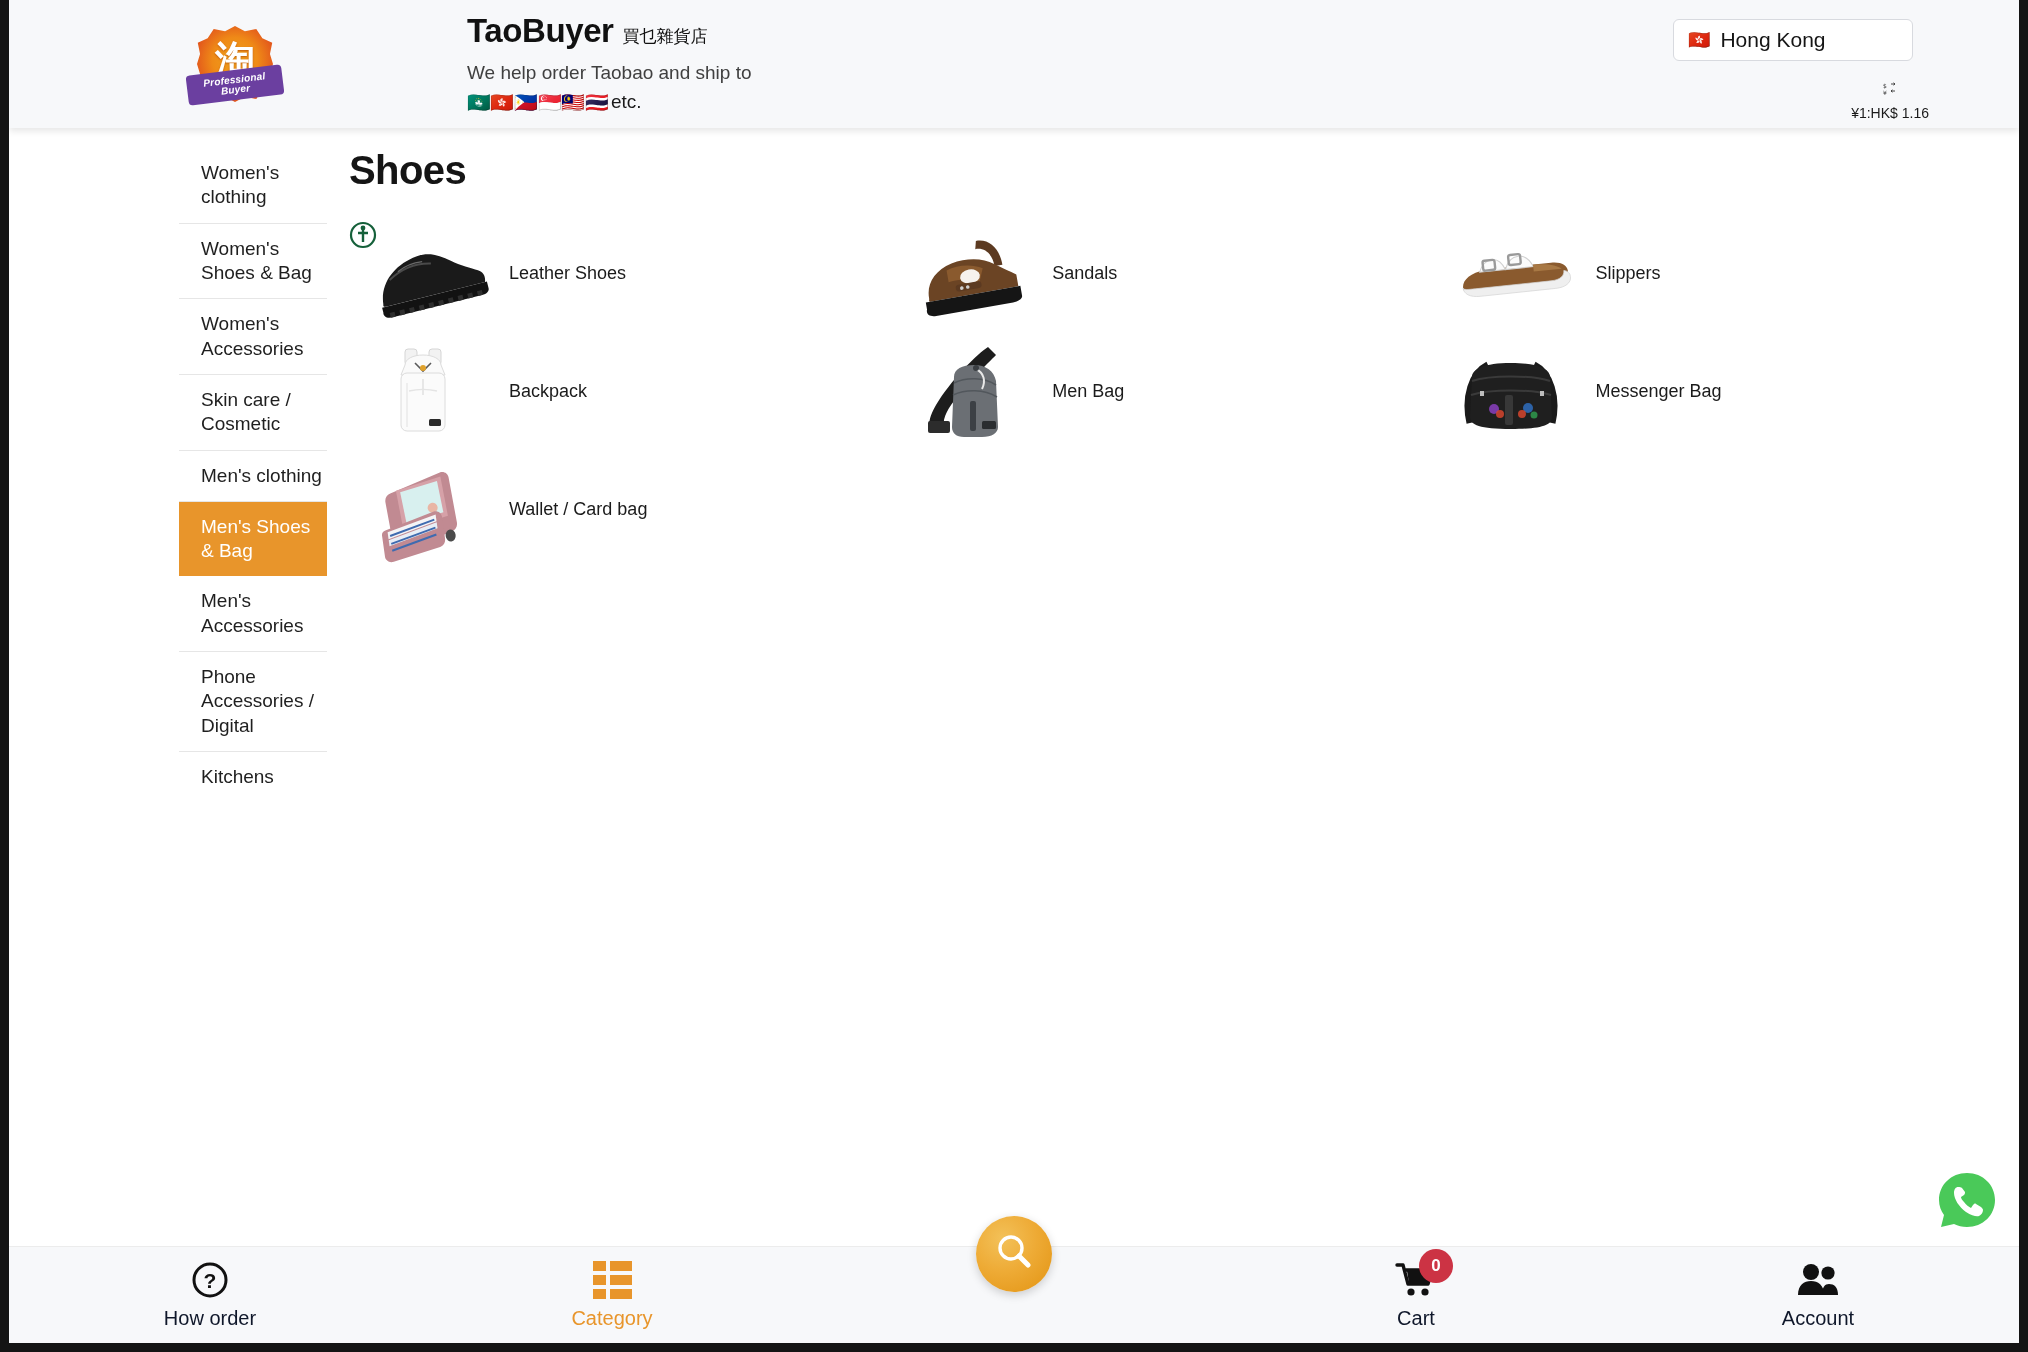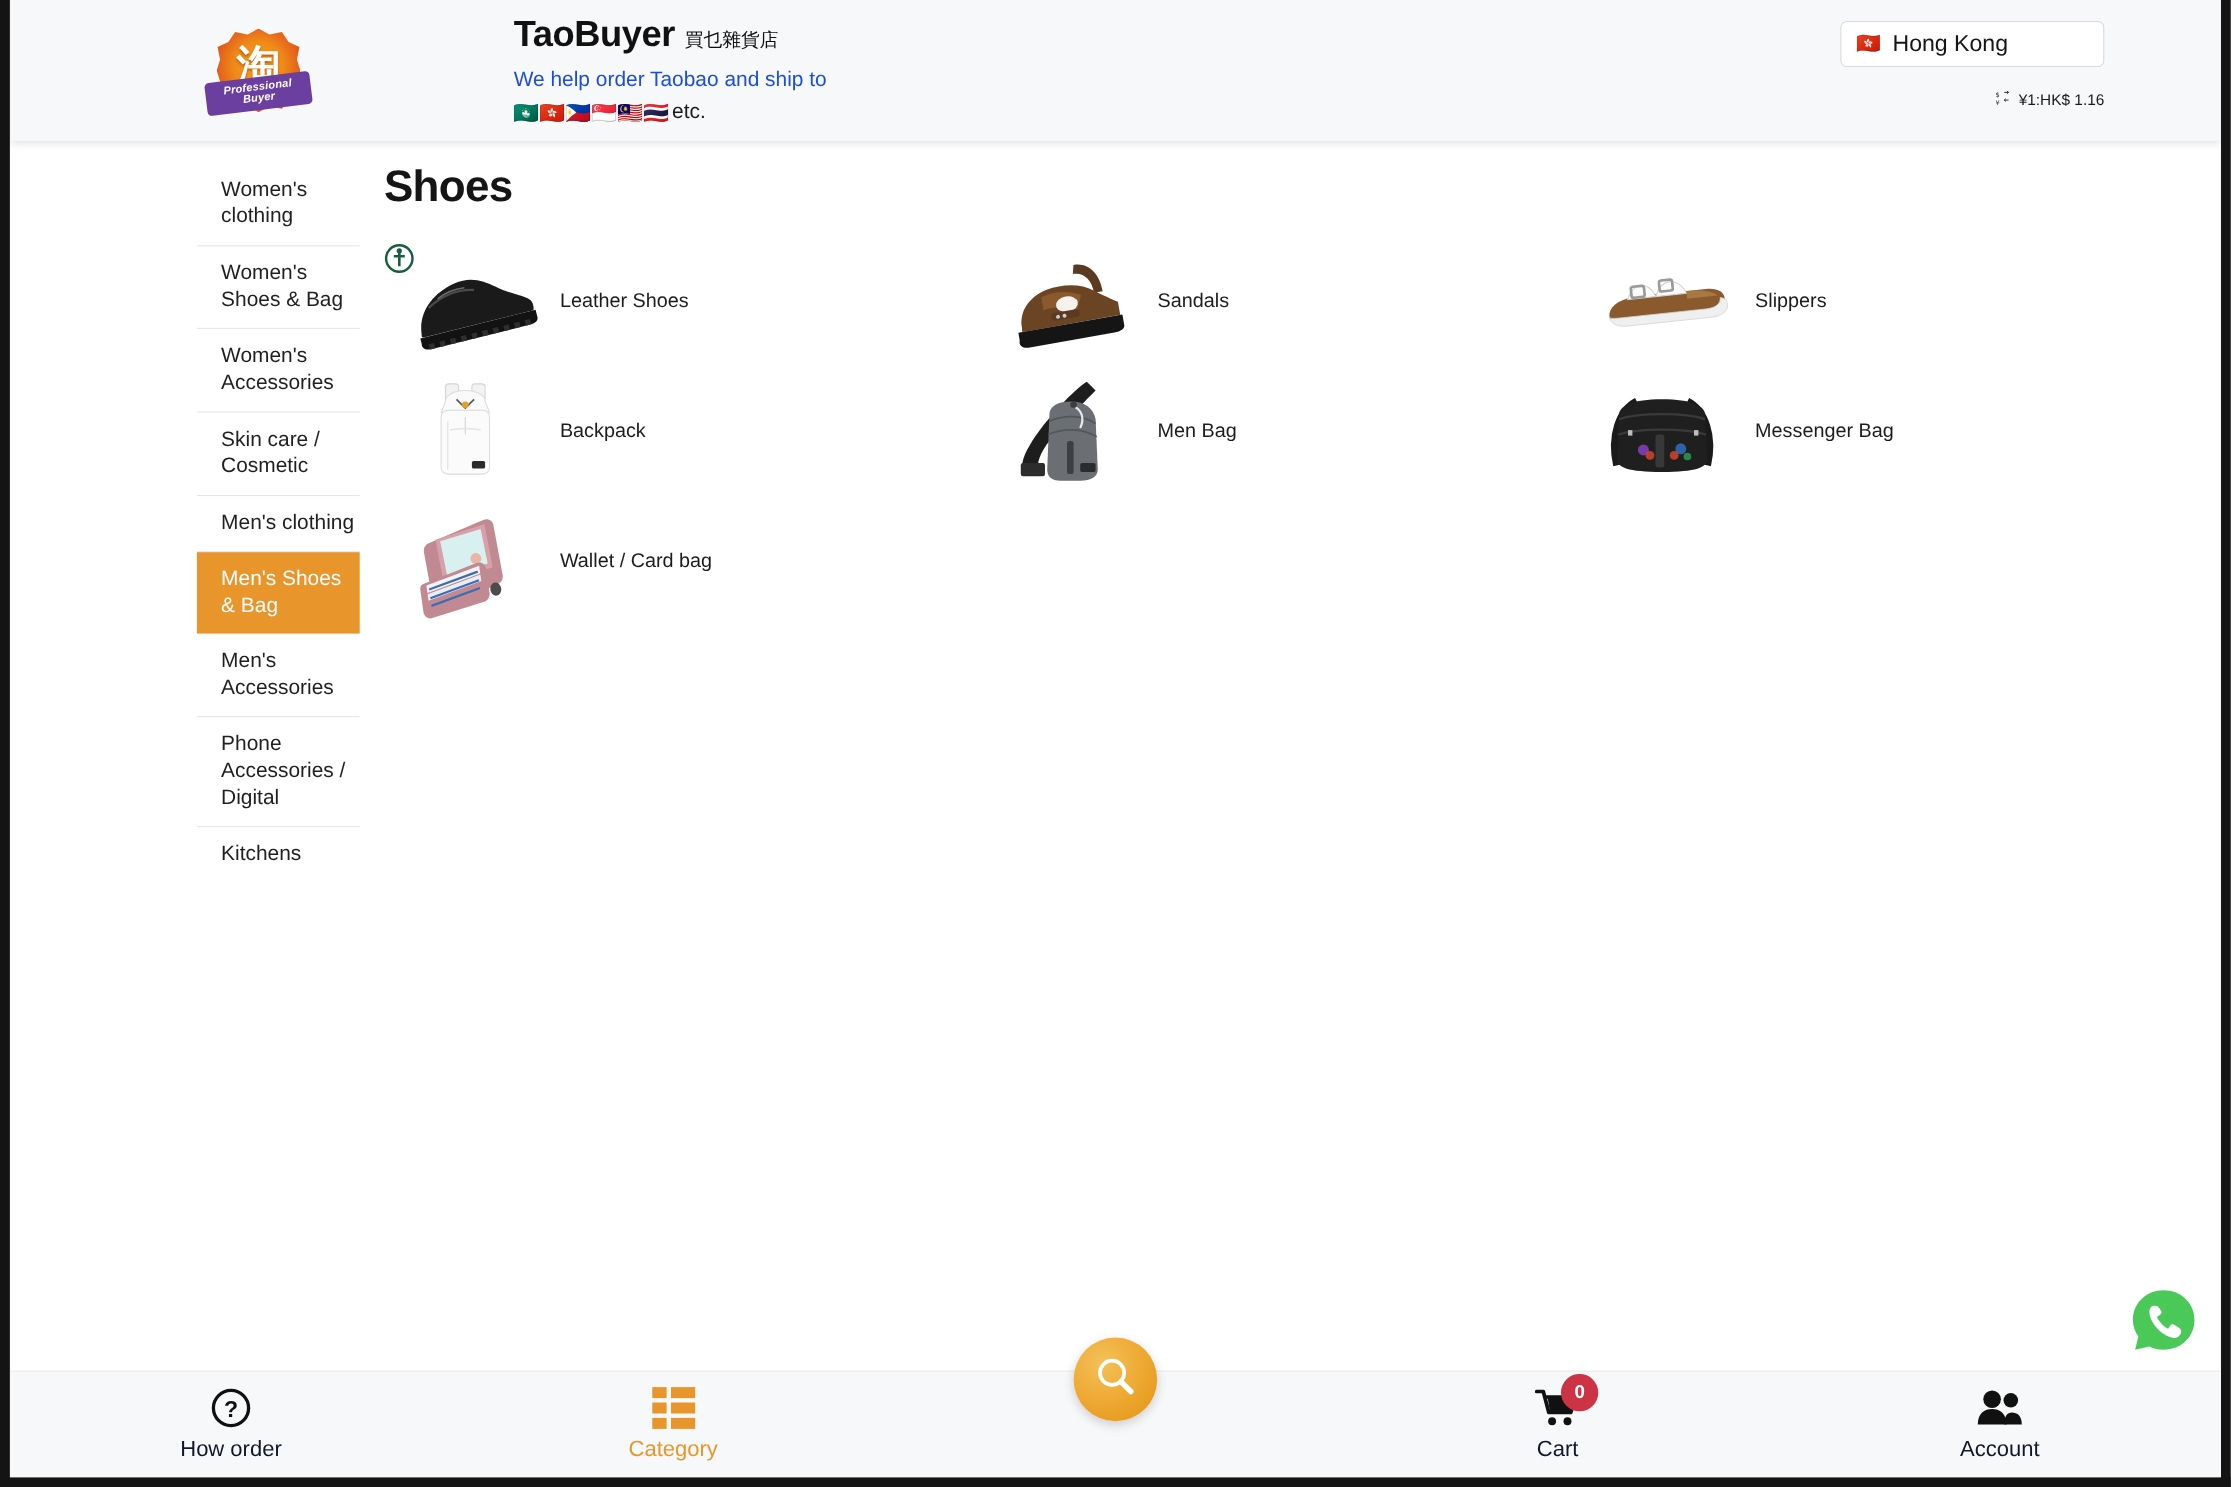--- a/index.html
+++ b/index.html
@@ -71,21 +71,21 @@
   .brand-line1 { display: flex; align-items: baseline; gap: 9px; }
   .brand-name {
     font-size: 33px; font-weight: 700; color: #111; letter-spacing: -0.4px;
   }
   .brand-cn {
     font-family: "DejaVu Sans", sans-serif;
     font-size: 17px; color: #111;
   }
   .brand-tag {
     margin-top: 9px;
-    font-size: 19px; color: #1d4ed8; line-height: 1.5;
+    font-size: 19px; color: #404040; line-height: 1.5;
   }
   .brand-flags {
     margin-top: 3px;
     font-family: "DejaVu Sans", sans-serif;
     font-size: 19px; color: #1a1a1a;
     letter-spacing: 0px;
   }
   .flagline { display: flex; align-items: center; }
   .flagline .etc { margin-left: 2px; font-family: "Liberation Sans", sans-serif; }
 
@@ -97,23 +97,23 @@
     border: 1px solid #d8dadf;
     border-radius: 6px;
     display: flex; align-items: center;
     padding: 0 14px; gap: 10px;
     cursor: pointer;
   }
   .country-flag { font-family: "DejaVu Sans", sans-serif; font-size: 18px; line-height: 1; }
   .country-name { font-size: 21px; color: #151515; }
   .rate-row {
     position: absolute;
-    right: 106px; top: 82px;
+    right: 90px; top: 82px;
     display: flex; align-items: center; gap: 7px;
-    font-size: 14px; color: #1a1a1a;
+    font-size: 14px; color: #1a1a1a; flex-direction: column;
   }
   .rate-icon {
     font-family: "DejaVu Sans", sans-serif;
     font-size: 11px; color: #333; line-height: 1;
   }
 
   
   .body-area {
     position: absolute;
     left: 0; top: 128px; right: 0; bottom: 0;

